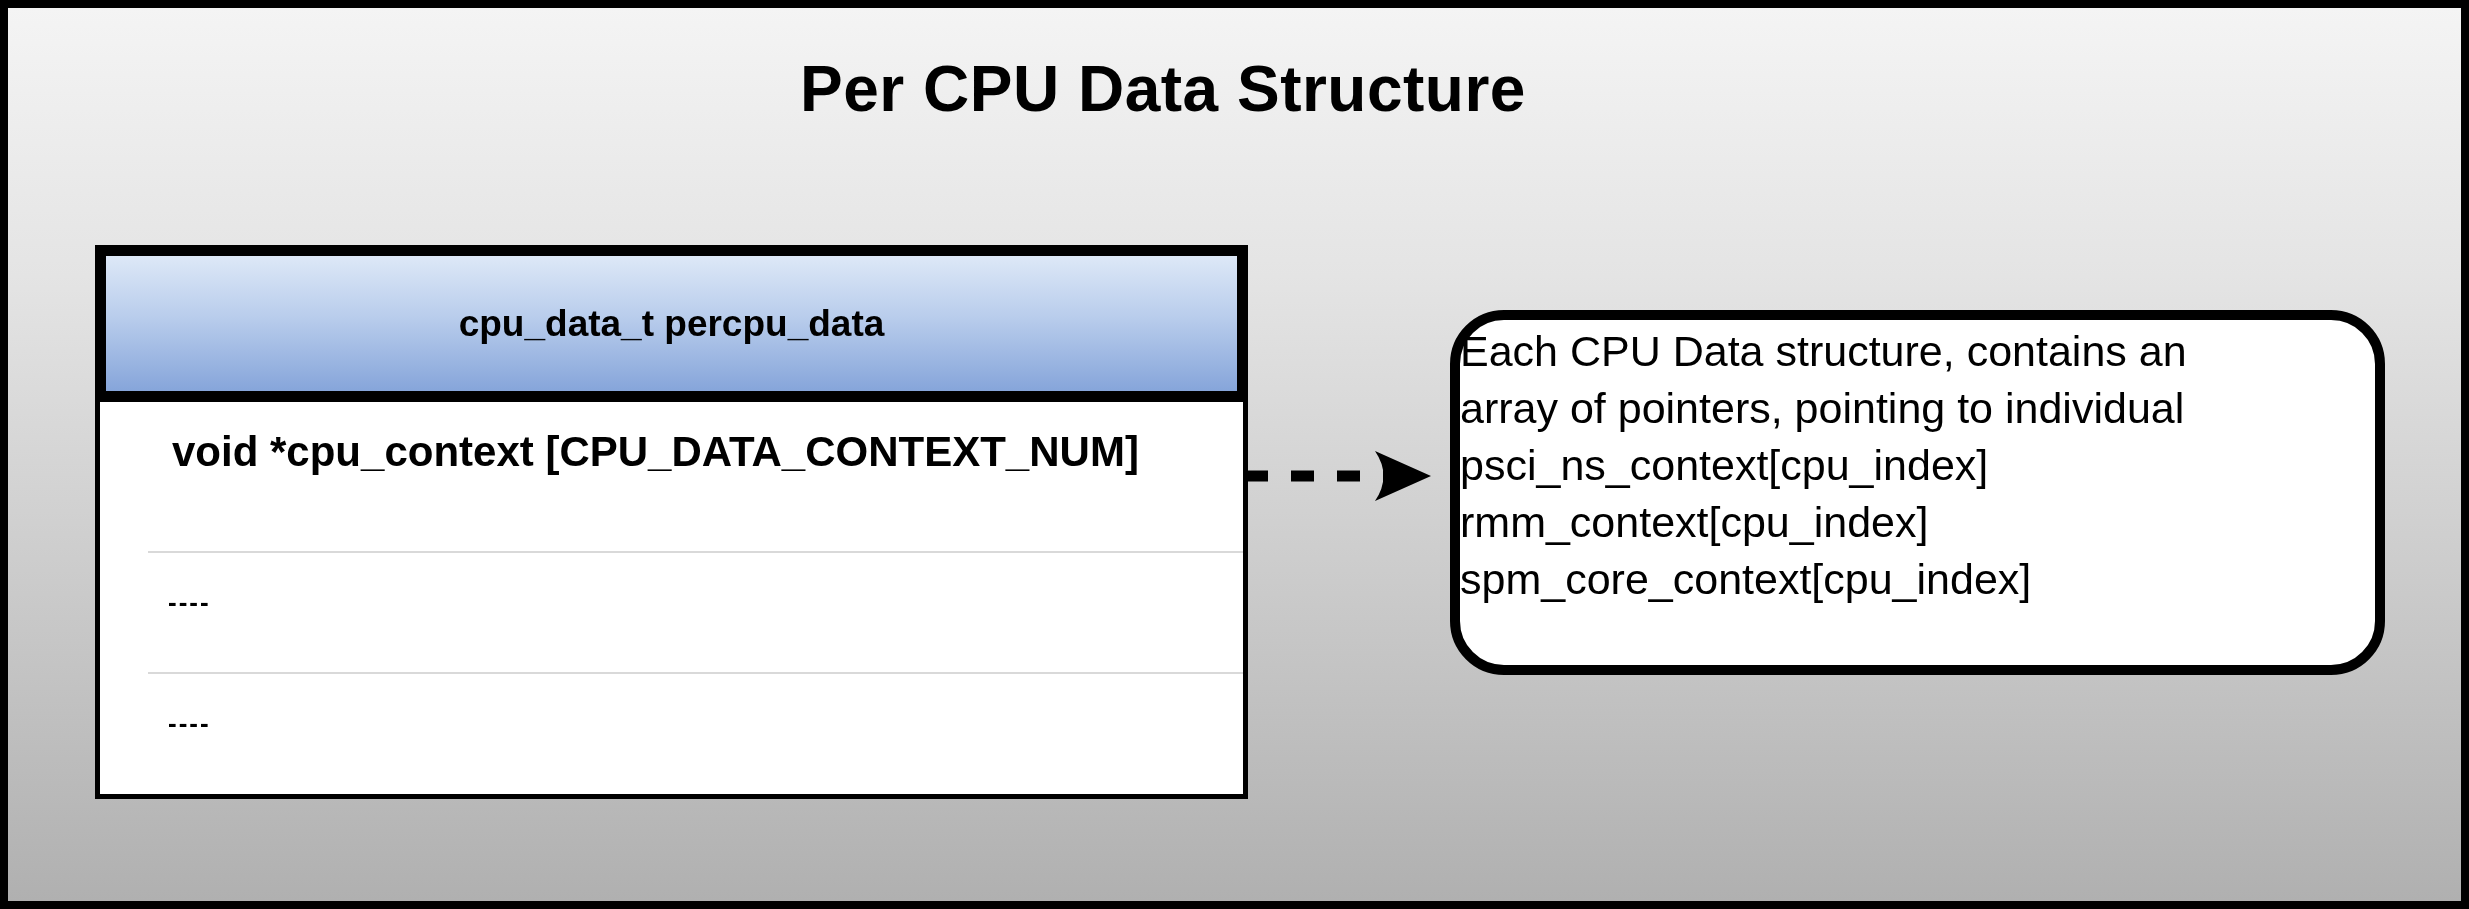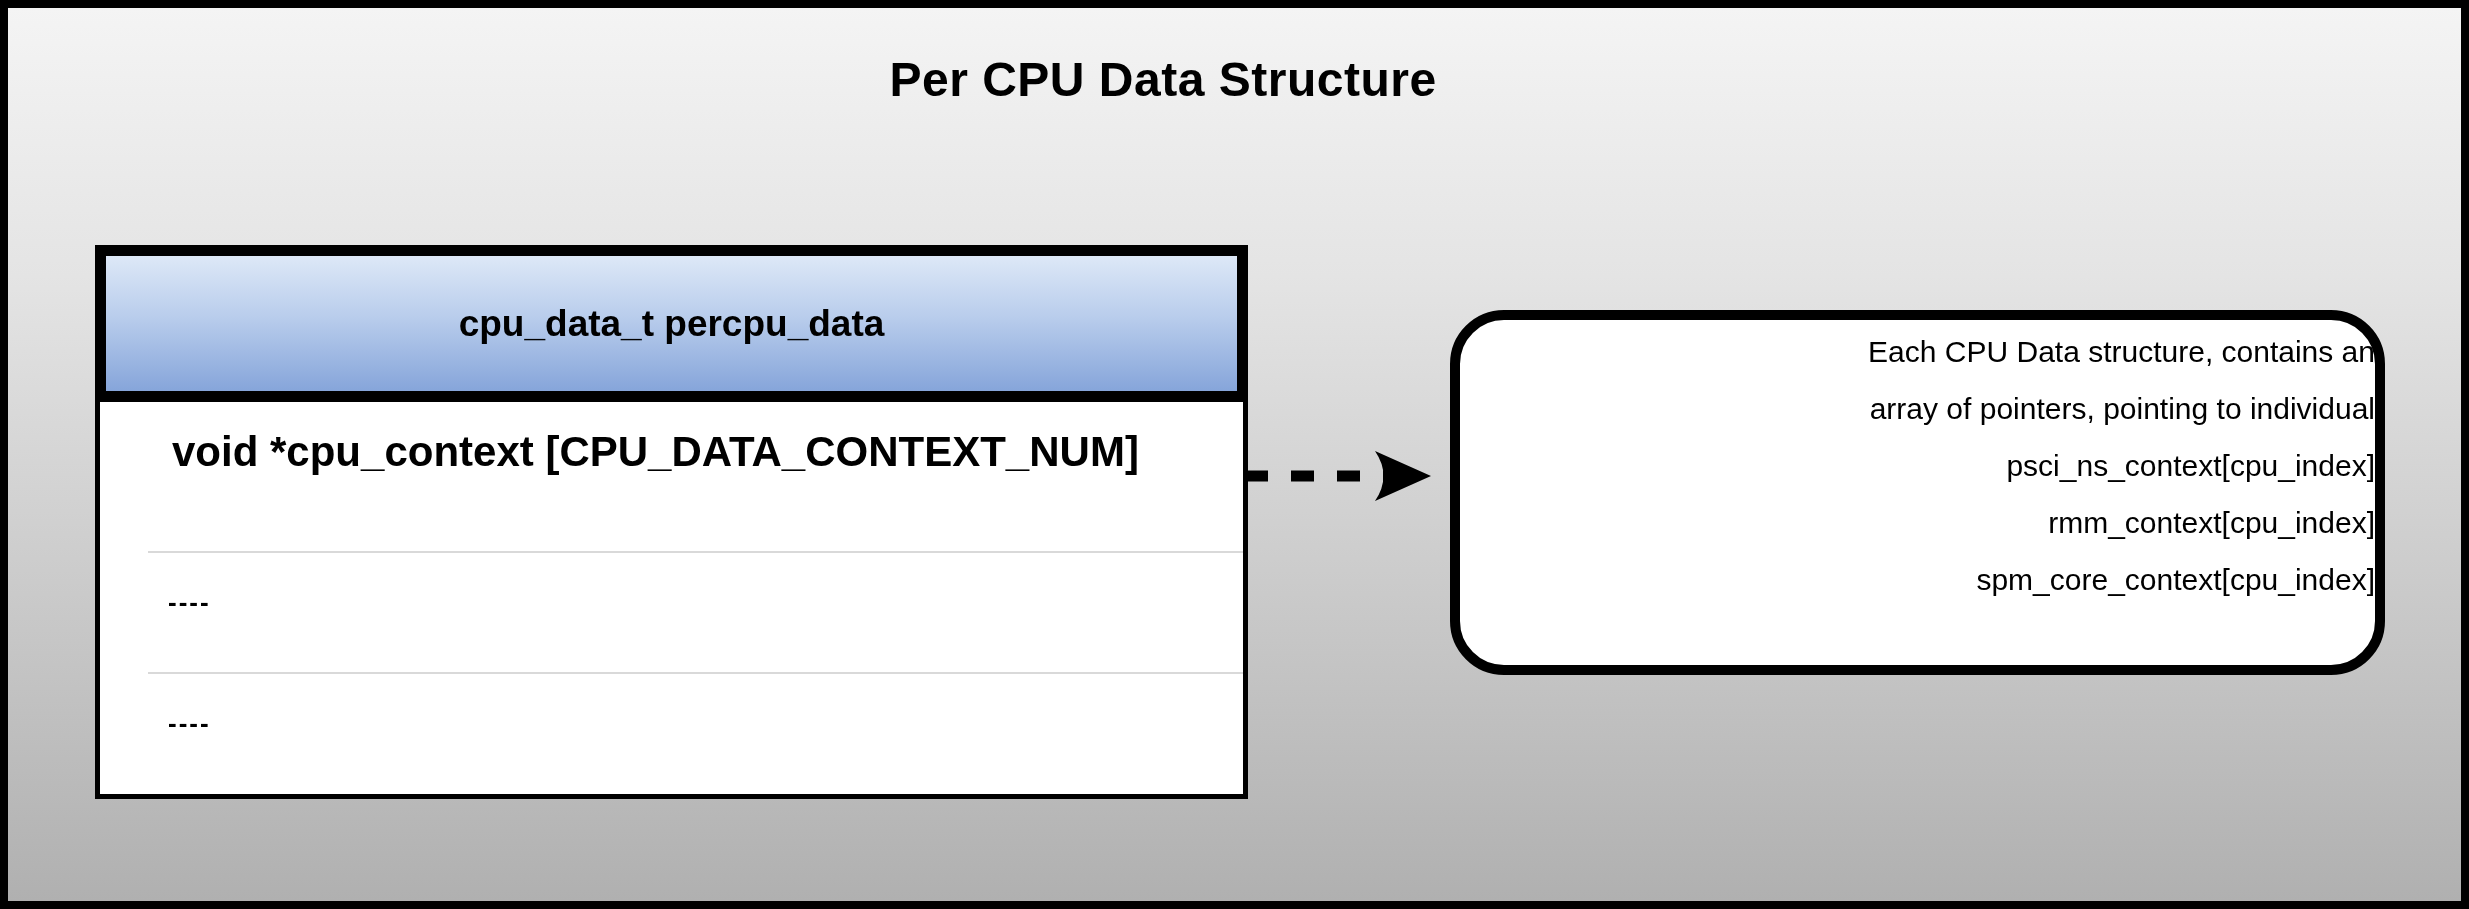--- a/index.html
+++ b/index.html
@@ -13,21 +13,21 @@
   .canvas {
     position: absolute; inset: 0;
     box-sizing: border-box;
     border: 8px solid #000;
     background: linear-gradient(180deg, #f4f4f4 0%, #e4e4e4 30%, #d2d2d2 55%, #b0b0b0 100%);
   }
   .title {
     position: absolute;
     top: 44px; left: 0; width: 2310px;
     text-align: center;
-    font-size: 48px;
+    font-size: 64px;
     font-weight: bold;
     color: #000;
     letter-spacing: 0.5px;
   }
   
   .cpu-table {
     position: absolute;
     left: 87px; top: 237px;
     width: 1153px;
   }
@@ -79,22 +79,22 @@
   }
   
   .note-box {
     position: absolute;
     left: 1442px; top: 302px;
     width: 935px; height: 365px;
     box-sizing: border-box;
     border: 10px solid #000;
     border-radius: 54px;
     background: #fff;
-    text-align: right;
-    font-size: 30px;
+    text-align: left;
+    font-size: 43px;
     line-height: 57px;
     color: #000;
     padding-top: 3px;
   }
   .note-line { white-space: nowrap; }
 </style>
 </head>
 <body>
 
 <div class="canvas">

